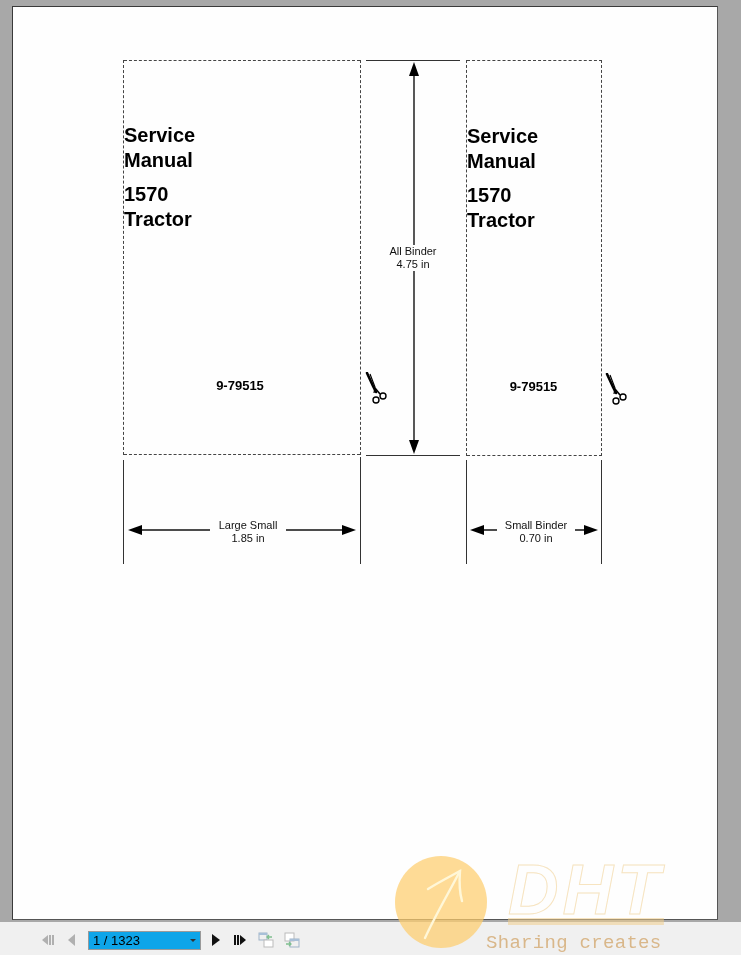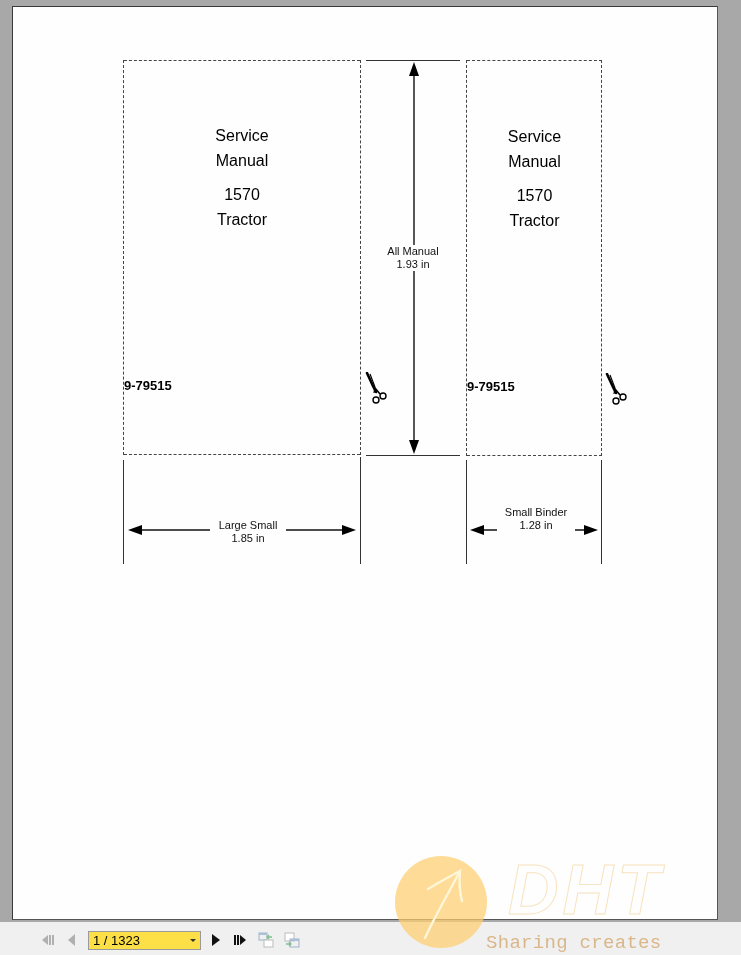--- a/index.html
+++ b/index.html
@@ -14,56 +14,57 @@
     border-left:1px solid #3a3a3a; border-top:1px solid #3a3a3a;
     border-right:1px solid #555; border-bottom:1px solid #555;
     box-sizing:border-box;
   }
   .abs { position:absolute; }
   .dash-h { position:absolute; height:0; border-top:1.5px dashed #444; }
   .dash-v { position:absolute; width:0; border-left:1.5px dashed #444; }
   .solid-h { position:absolute; height:0; border-top:1.5px solid #333; }
   .solid-v { position:absolute; width:0; border-left:1.5px solid #333; }
   .label-title {
-    position:absolute; text-align:center; font-weight:normal; color:#000;
-    font-size:16px; line-height:25px;
+    position:absolute; font-weight:bold; color:#000;
+    font-size:20px; line-height:25px;
   }
-  .part-no { position:absolute; font-weight:bold; font-size:13px; color:#000; text-align:left; }
+  .part-no { position:absolute; font-weight:bold; font-size:13px; color:#000; text-align:center; }
   .dim-label {
     position:absolute; text-align:center; font-size:11px; line-height:13px; color:#111;
     background:#fefefe;
   }
   .toolbar {
     position:absolute; left:0; top:922px; width:741px; height:33px;
     background:#f0f0f0;
   }
   .tb-btn { position:absolute; top:932px; width:16px; height:16px; cursor:pointer; }
   .page-select {
     position:absolute; left:88px; top:931px; width:113px; height:19px;
-    background:#fde047; border:1px solid #9a9a9a; box-sizing:border-box;
+    background:#0ea5e9; border:1px solid #9a9a9a; box-sizing:border-box;
     font-size:13px; line-height:17px; padding-left:4px; color:#000;
   }
   .page-select .caret {
     position:absolute; right:4px; top:7px; width:0; height:0;
     border-left:3px solid transparent; border-right:3px solid transparent; border-top:3px solid #333;
   }
   .watermark-circle {
     position:absolute; left:395px; top:856px; width:92px; height:92px; border-radius:50%;
     background:rgba(253, 205, 110, 0.72);
   }
   .wm-text {
     position:absolute; left:486px; top:932px;
     font-family:"Liberation Mono", monospace; font-size:19px; color:#d9b78a; letter-spacing:0.3px;
   }
   .wm-dht {
     position:absolute; left:508px; top:855px;
     font-family:"Liberation Sans", sans-serif; font-weight:bold; font-style:italic;
     font-size:70px; line-height:70px; color:transparent;
     -webkit-text-stroke:1px rgba(240, 205, 140, 0.55);
     letter-spacing:4px;
+    text-decoration:underline;
   }
 </style>
 </head>
 <body>
 
 <div class="page"></div>
 
 <div class="dash-h" style="left:124px; top:60px; width:236px;"></div>
 <div class="dash-v" style="left:123px; top:60px; height:395px;"></div>
 <div class="dash-v" style="left:360px; top:60px; height:395px;"></div>
@@ -91,22 +92,22 @@
 <div class="part-no" style="left:467px; top:379px; width:133px;">9-79515</div>
 
 <div class="solid-h" style="left:366px; top:60px; width:94px;"></div>
 <div class="solid-h" style="left:366px; top:455px; width:94px;"></div>
 <svg class="abs" style="left:400px; top:62px;" width="28" height="392" viewBox="0 0 28 392">
   <line x1="14" y1="10" x2="14" y2="382" stroke="#111" stroke-width="1.4"></line>
   <polygon points="14,0 9,14 19,14" fill="#000"></polygon>
   <polygon points="14,392 9,378 19,378" fill="#000"></polygon>
 </svg>
 <div class="dim-label" style="left:378px; top:245px; width:70px;">
-  <div>All Manual</div>
-  <div>1.93 in</div>
+  <div>All Binder</div>
+  <div>4.75 in</div>
 </div>
 
 <div class="solid-v" style="left:123px; top:460px; height:104px;"></div>
 <div class="solid-v" style="left:360px; top:457px; height:107px;"></div>
 <div class="solid-v" style="left:466px; top:460px; height:104px;"></div>
 <div class="solid-v" style="left:601px; top:460px; height:104px;"></div>
 
 <svg class="abs" style="left:128px; top:523px;" width="228" height="14" viewBox="0 0 228 14">
   <line x1="12" y1="7" x2="216" y2="7" stroke="#111" stroke-width="1.4"></line>
   <polygon points="0,7 14,2 14,12" fill="#000"></polygon>
@@ -115,23 +116,23 @@
 <div class="dim-label" style="left:210px; top:519px; width:76px;">
   <div>Large Small</div>
   <div>1.85 in</div>
 </div>
 
 <svg class="abs" style="left:470px; top:523px;" width="128" height="14" viewBox="0 0 128 14">
   <line x1="12" y1="7" x2="116" y2="7" stroke="#111" stroke-width="1.4"></line>
   <polygon points="0,7 14,2 14,12" fill="#000"></polygon>
   <polygon points="128,7 114,2 114,12" fill="#000"></polygon>
 </svg>
-<div class="dim-label" style="left:497px; top:506px; width:78px;">
+<div class="dim-label" style="left:497px; top:519px; width:78px;">
   <div>Small Binder</div>
-  <div>1.28 in</div>
+  <div>0.70 in</div>
 </div>
 
 <svg class="abs" style="left:364px; top:372px;" width="26" height="34" viewBox="0 0 26 34">
   <path d="M3 1 L9 14 L12 20" stroke="#000" stroke-width="2.6" fill="none" stroke-linecap="round"></path>
   <path d="M6 2 L11 15 L10 21" stroke="#000" stroke-width="1.2" fill="none"></path>
   <path d="M11 16 L16 22" stroke="#000" stroke-width="1.6" fill="none"></path>
   <circle cx="19" cy="24" r="3" stroke="#000" stroke-width="1.4" fill="none"></circle>
   <circle cx="12" cy="28" r="3" stroke="#000" stroke-width="1.4" fill="none"></circle>
 </svg>
 <svg class="abs" style="left:604px; top:373px;" width="26" height="34" viewBox="0 0 26 34">

